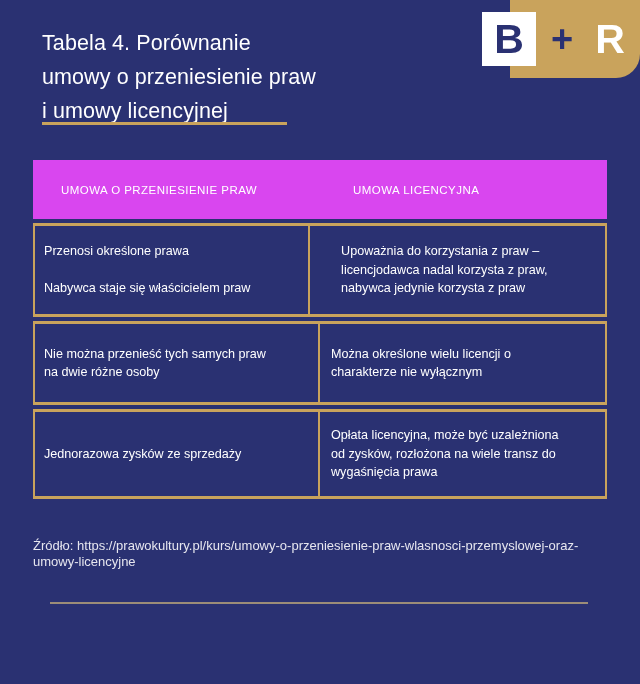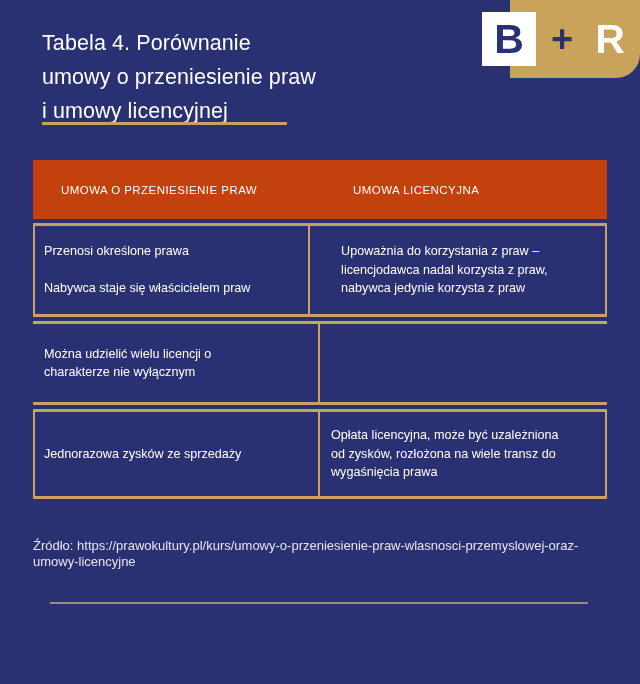--- a/index.html
+++ b/index.html
@@ -110,21 +110,21 @@
 
   
   .table-wrap {
     position: absolute;
     left: 33px;
     top: 160px;
     width: 574px;
   }
   .t-head {
     display: flex;
-    background: #c2410c;
+    background: #d946ef;
     height: 59px;
   }
   .t-head .th {
     color: #ffffff;
     font-size: 11.5px;
     letter-spacing: 0.45px;
     display: flex;
     align-items: center;
     box-sizing: border-box;
   }
@@ -219,21 +219,23 @@
   <div class="t-row row-h1">
     <div class="td td-1">Przenosi określone prawa
 
 Nabywca staje się właścicielem praw</div>
     <div class="td td-2">Upoważnia do korzystania z praw –
 licencjodawca nadal korzysta z praw,
 nabywca jedynie korzysta z praw</div>
   </div>
 
   <div class="t-row row-h2">
-    <div class="td td-2">Można udzielić wielu licencji o
+    <div class="td td-1">Nie można przenieść tych samych praw
+na dwie różne osoby</div>
+    <div class="td td-2">Można określone wielu licencji o
 charakterze nie wyłącznym</div>
   </div>
 
   <div class="t-row row-h3">
     <div class="td td-1">Jednorazowa zysków ze sprzedaży</div>
     <div class="td td-2">Opłata licencyjna, może być uzależniona
 od zysków, rozłożona na wiele transz do
 wygaśnięcia prawa</div>
   </div>
 

